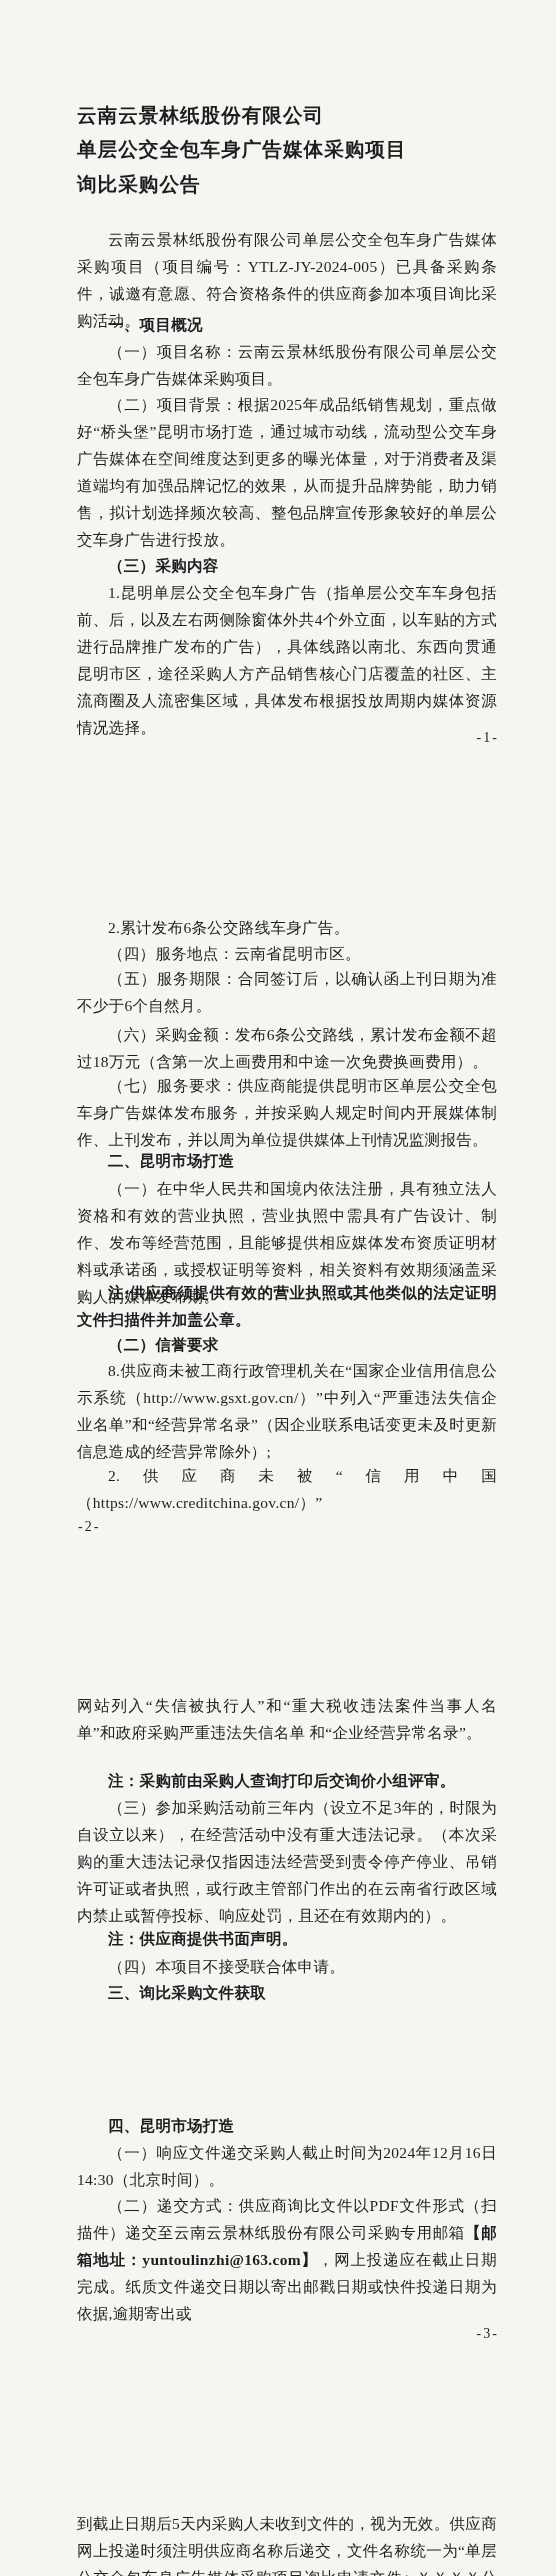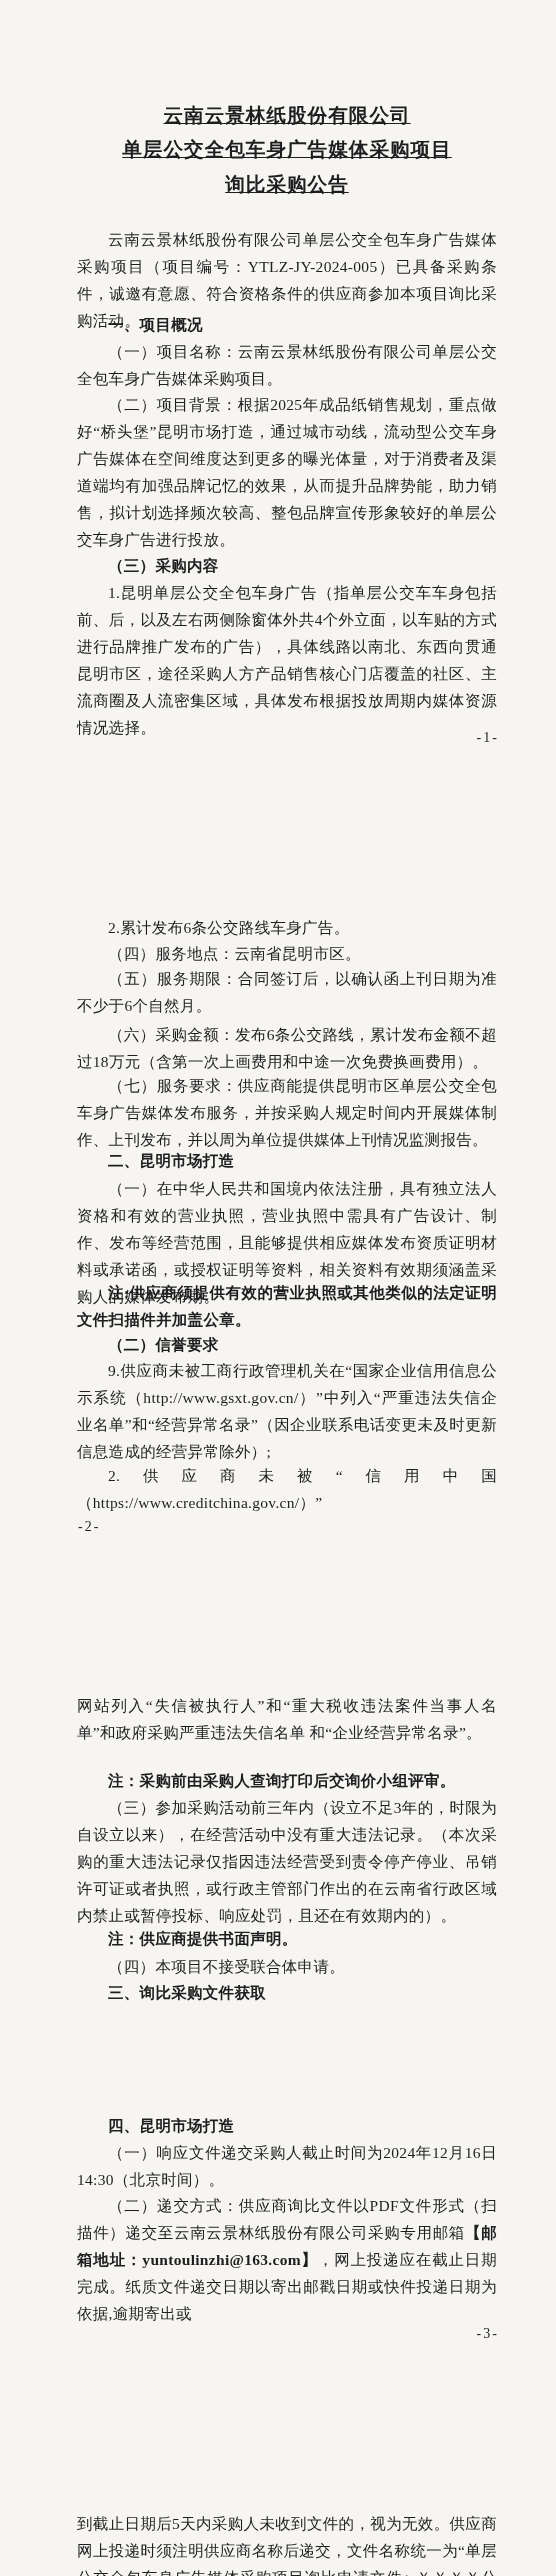--- a/index.html
+++ b/index.html
@@ -14,22 +14,22 @@
   }
   .p {
     position:absolute; left:77px; width:420px;
     font-size:15.5px; line-height:27px;
     text-align:justify; letter-spacing:0.3px;
   }
   .ind { text-indent:31px; }
   .b { font-weight:bold; }
   .title {
     position:absolute; left:77px; width:420px;
-    text-align:center; font-weight:bold;
-    font-size:19.6px; line-height:35px; letter-spacing:1px;text-decoration:underline;
+    text-align:left; font-weight:bold;
+    font-size:19.6px; line-height:35px; letter-spacing:1px;
   }
   .pn { position:absolute; font-size:14px; letter-spacing:2.1px; color:#242426; }
   .pn.r { right:57px; }
   .pn.l { left:78px; }
 </style>
 </head>
 <body>
 
 <div class="canvas">
 
@@ -47,21 +47,21 @@
 
   <p class="p ind" style="top:914px">2.累计发布6条公交路线车身广告。</p>
   <p class="p ind" style="top:940px">（四）服务地点：云南省昆明市区。</p>
   <p class="p ind" style="top:965px">（五）服务期限：合同签订后，以确认函上刊日期为准不少于6个自然月。</p>
   <p class="p ind" style="top:1021px">（六）采购金额：发布6条公交路线，累计发布金额不超过18万元（含第一次上画费用和中途一次免费换画费用）。</p>
   <p class="p ind" style="top:1072px">（七）服务要求：供应商能提供昆明市区单层公交全包车身广告媒体发布服务，并按采购人规定时间内开展媒体制作、上刊发布，并以周为单位提供媒体上刊情况监测报告。</p>
   <p class="p ind b" style="top:1147px">二、昆明市场打造</p>
   <p class="p ind" style="top:1175px">（一）在中华人民共和国境内依法注册，具有独立法人资格和有效的营业执照，营业执照中需具有广告设计、制作、发布等经营范围，且能够提供相应媒体发布资质证明材料或承诺函，或授权证明等资料，相关资料有效期须涵盖采购人的媒体发布期。</p>
   <p class="p ind b" style="top:1279px">注:供应商须提供有效的营业执照或其他类似的法定证明文件扫描件并加盖公章。</p>
   <p class="p ind b" style="top:1331px">（二）信誉要求</p>
-  <p class="p ind" style="top:1357px">9.供应商未被工商行政管理机关在“国家企业信用信息公示系统（http://www.gsxt.gov.cn/）”中列入“严重违法失信企业名单”和“经营异常名录”（因企业联系电话变更未及时更新信息造成的经营异常除外）;</p>
+  <p class="p ind" style="top:1357px">8.供应商未被工商行政管理机关在“国家企业信用信息公示系统（http://www.gsxt.gov.cn/）”中列入“严重违法失信企业名单”和“经营异常名录”（因企业联系电话变更未及时更新信息造成的经营异常除外）;</p>
   <p class="p ind" style="top:1462px">2.供应商未被“信用中国（https://www.creditchina.gov.cn/）”</p>
   <div class="pn l" style="top:1519px">-2-</div>
 
   <p class="p" style="top:1692px">网站列入“失信被执行人”和“重大税收违法案件当事人名单”和政府采购严重违法失信名单 和“企业经营异常名录”。</p>
   <p class="p ind b" style="top:1767px">注：采购前由采购人查询打印后交询价小组评审。</p>
   <p class="p ind" style="top:1794px">（三）参加采购活动前三年内（设立不足3年的，时限为自设立以来），在经营活动中没有重大违法记录。（本次采购的重大违法记录仅指因违法经营受到责令停产停业、吊销许可证或者执照，或行政主管部门作出的在云南省行政区域内禁止或暂停投标、响应处罚，且还在有效期内的）。</p>
   <p class="p ind b" style="top:1925px">注：供应商提供书面声明。</p>
   <p class="p ind" style="top:1953px">（四）本项目不接受联合体申请。</p>
   <p class="p ind b" style="top:1979px">三、询比采购文件获取</p>
   <p class="p ind b" style="top:2112px">四、昆明市场打造</p>

